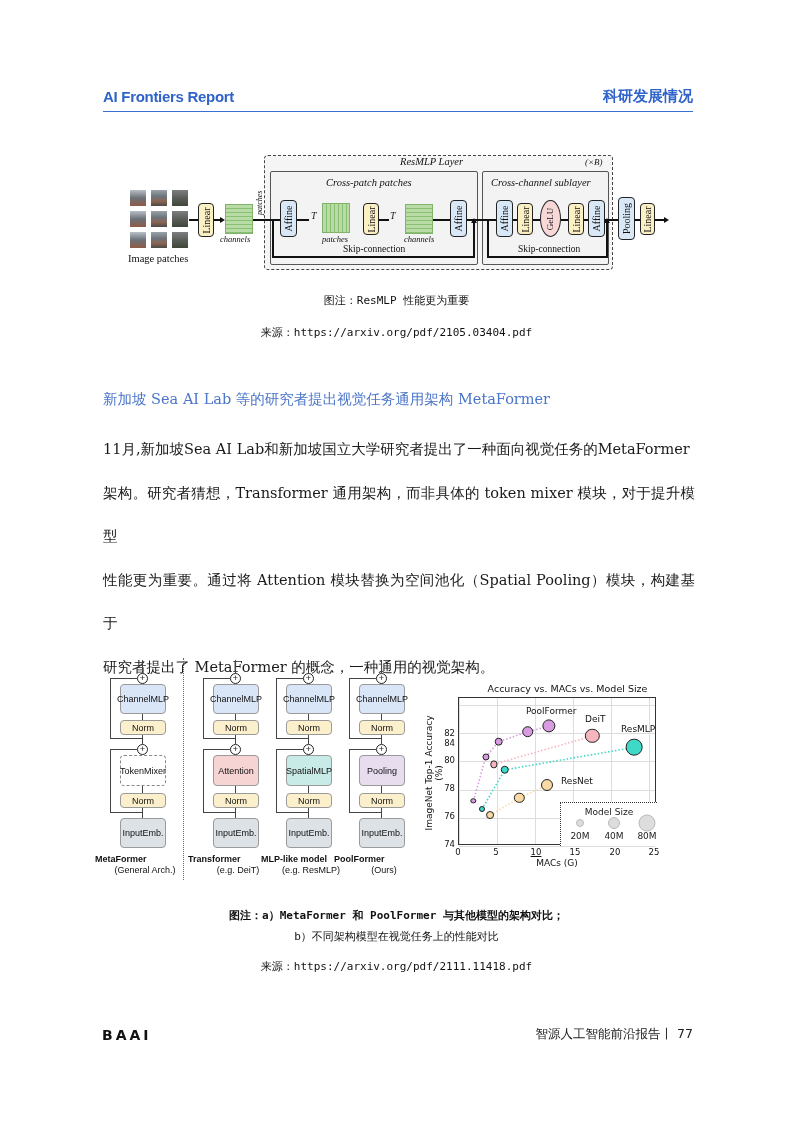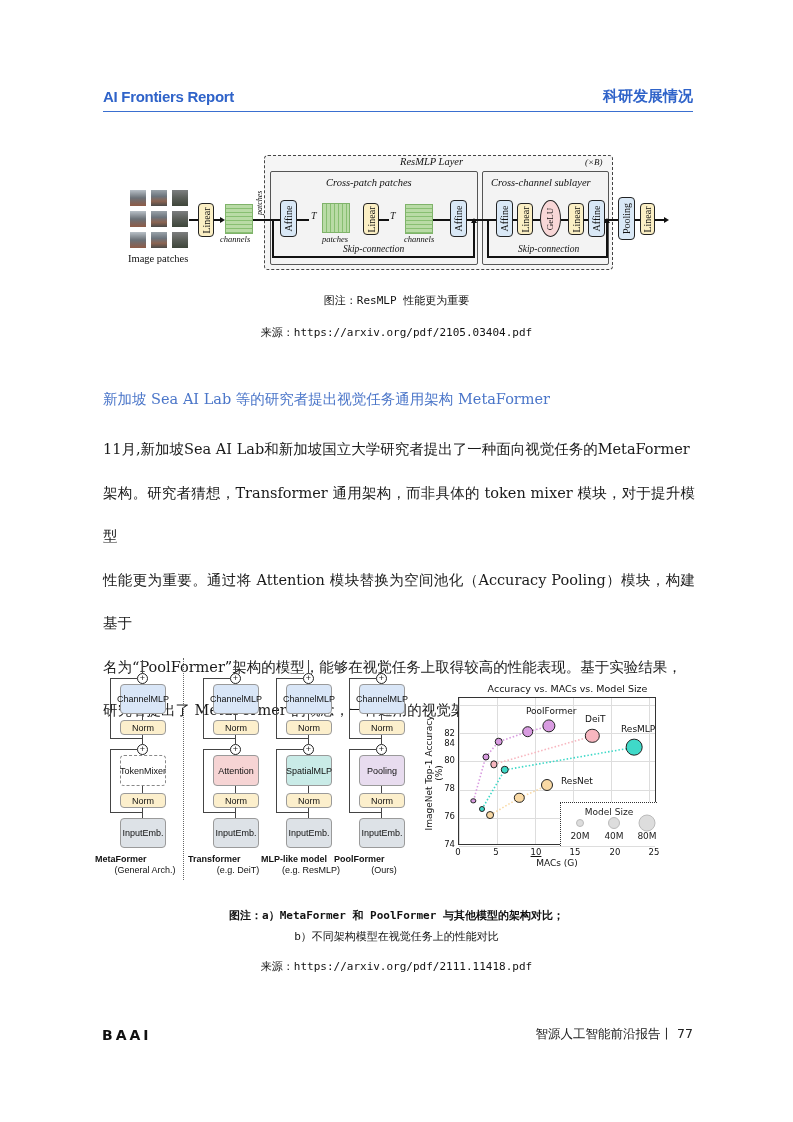--- a/index.html
+++ b/index.html
@@ -29,21 +29,21 @@
   .arrow-u { position: absolute; width: 0; height: 0; border-left: 3px solid transparent; border-right: 3px solid transparent; border-bottom: 5px solid #111; }
 
   .tensor-h { position: absolute; width: 28px; height: 30px; background: repeating-linear-gradient(180deg,#b9dba6 0 3px,#88bf72 3px 4px); border: 1px solid #7fb36a; }
   .tensor-v { position: absolute; width: 28px; height: 30px; background: repeating-linear-gradient(90deg,#b9dba6 0 3px,#88bf72 3px 4px); border: 1px solid #7fb36a; }
   .tlabel { position: absolute; font-size: 8.5px; font-style: italic; color: #111; white-space: nowrap; }
   .tlabel-rot { position: absolute; font-size: 8px; font-style: italic; color: #111; transform: rotate(90deg); transform-origin: left top; white-space: nowrap; }
 
   .outer-dash { position: absolute; left: 144px; top: 5px; width: 349px; height: 115px; border: 1.3px dashed #444; border-radius: 4px; background: #f5f5f5; }
   .sub { position: absolute; border: 1.2px solid #555; border-radius: 2px; background: #f3f3f3; }
   .sub-title { position: absolute; font-size: 10.5px; font-style: italic; color: #111; white-space: nowrap; }
-  .skip { position: absolute; font-size: 9.5px; font-style: italic; color: #111; white-space: nowrap; }
+  .skip { position: absolute; font-size: 9.5px; color: #111; white-space: nowrap; }
   .tr { position: absolute; font-size: 10px; font-style: italic; }
 
   .caption { position: absolute; left: 0; width: 793px; text-align: center; font-family: "DejaVu Sans Mono", monospace; font-size: 11px; color: #111; }
 
   .section-title { position: absolute; left: 103px; top: 390px; font-size: 14.5px; color: #4b76c9; }
   .para { position: absolute; left: 103px; top: 428px; width: 592px; font-size: 14.5px; line-height: 43.5px; color: #1a1a1a; text-align: justify; }
   .para p { margin: 0; }
 
   
   .fig2 { position: absolute; left: 105px; top: 658px; width: 570px; height: 225px; font-family: "Liberation Sans", sans-serif; }
@@ -192,22 +192,21 @@
   <div class="arrow-r" style="left:544px; top:67px;"></div>
 </div>
 
 <div class="caption" style="top:293px;">图注：ResMLP 性能更为重要</div>
 <div class="caption" style="top:325px;">来源：https://arxiv.org/pdf/2105.03404.pdf</div>
 
 <div class="section-title">新加坡 Sea AI Lab 等的研究者提出视觉任务通用架构 MetaFormer</div>
 <div class="para">
   <p>11月,新加坡Sea AI Lab和新加坡国立大学研究者提出了一种面向视觉任务的MetaFormer</p>
   <p>架构。研究者猜想，Transformer 通用架构，而非具体的 token mixer 模块，对于提升模型</p>
-  <p>性能更为重要。通过将 Attention 模块替换为空间池化（Accuracy Pooling）模块，构建基于</p>
-  <p>名为“PoolFormer”架构的模型，能够在视觉任务上取得较高的性能表现。基于实验结果，</p>
+  <p>性能更为重要。通过将 Attention 模块替换为空间池化（Spatial Pooling）模块，构建基于</p>
   <p>研究者提出了 MetaFormer 的概念，一种通用的视觉架构。</p>
 </div>
 
 <div class="fig2">
 
   <div class="arch" style="left:0px;">
     <div class="al" style="left:37px; top:2px; width:1px; height:13px;"></div>
     <div class="plus p1">+</div>
     <div class="al" style="left:37px; top:26px; width:1px; height:60px;"></div>
     <div class="al" style="left:5px; top:20px; width:27px; height:1px;"></div>

